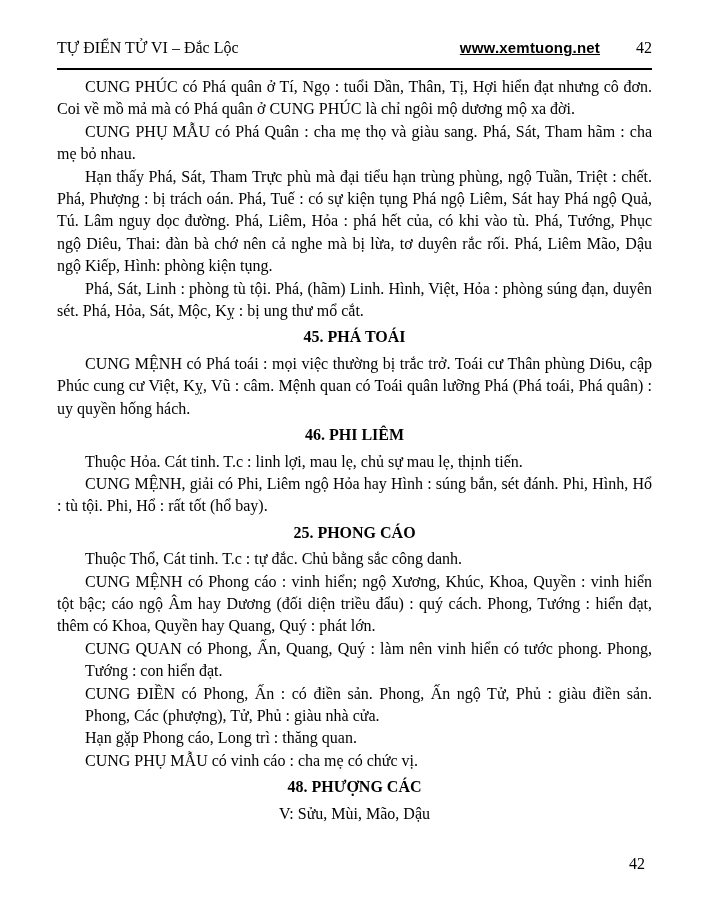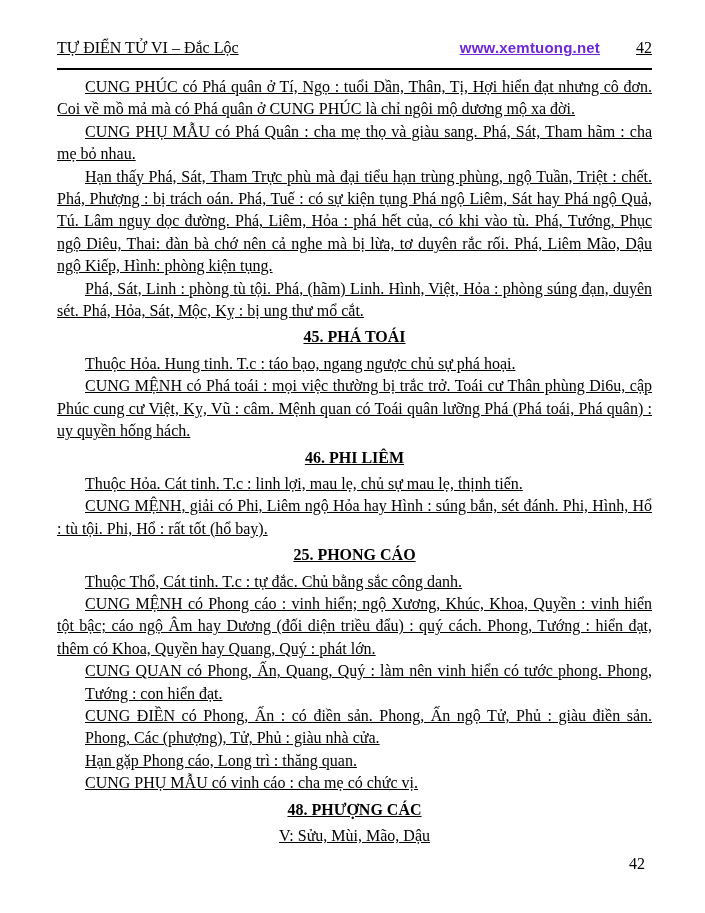--- a/index.html
+++ b/index.html
@@ -7,40 +7,39 @@
     position: relative;
     width: 705px;
     height: 913px;
     margin: 0 auto;
     background: #ffffff;
     box-sizing: border-box;
     padding: 38px 53px 16px 57px;
     font-family: "Liberation Serif", serif;
     color: #000000;
     overflow: hidden;
-    text-decoration: underline;
   }
   .header {
     display: flex;
     justify-content: space-between;
     align-items: baseline;
     font-size: 16px;
     line-height: 20px;
   }
   .header-title { white-space: nowrap; }
   .header-right {
     display: flex;
     align-items: baseline;
     gap: 36px;
   }
   .website-link {
     font-family: "Liberation Sans", sans-serif;
     font-weight: bold;
     font-size: 15px;
-    color: #6d28d9;
+    color: #000000;
     text-decoration: underline;
     letter-spacing: 0.2px;
     cursor: pointer;
   }
   .header-pagenum { font-size: 16px; }
   .rule {
     border: none;
     border-top: 2px solid #000000;
     margin: 10px 0 0 0;
     height: 0;
@@ -94,21 +93,20 @@
   </div>
 
   <div class="rule"></div>
 
   <div class="doc-body">
     <p class="para">CUNG PHÚC có Phá quân ở Tí, Ngọ : tuổi Dần, Thân, Tị, Hợi hiển đạt nhưng cô đơn. Coi về mồ mả mà có Phá quân ở CUNG PHÚC là chỉ ngôi mộ dương mộ xa đời.</p>
     <p class="para">CUNG PHỤ MẪU có Phá Quân : cha mẹ thọ và giàu sang. Phá, Sát, Tham hãm : cha mẹ bỏ nhau.</p>
     <p class="para">Hạn thấy Phá, Sát, Tham Trực phù mà đại tiểu hạn trùng phùng, ngộ Tuần, Triệt : chết. Phá, Phượng : bị trách oán. Phá, Tuế : có sự kiện tụng Phá ngộ Liêm, Sát hay Phá ngộ Quả, Tú. Lâm nguy dọc đường. Phá, Liêm, Hỏa : phá hết của, có khi vào tù. Phá, Tướng, Phục ngộ Diêu, Thai: đàn bà chớ nên cả nghe mà bị lừa, tơ duyên rắc rối. Phá, Liêm Mão, Dậu ngộ Kiếp, Hình: phòng kiện tụng.</p>
     <p class="para">Phá, Sát, Linh : phòng tù tội. Phá, (hãm) Linh. Hình, Việt, Hỏa : phòng súng đạn, duyên sét. Phá, Hỏa, Sát, Mộc, Kỵ : bị ung thư mổ cắt.</p>
     <p class="heading">45. PHÁ TOÁI</p>
-    <p class="para">Thuộc Hỏa. Hung tinh. T.c : táo bạo, ngang ngược chủ sự phá hoại.</p>
     <p class="para">CUNG MỆNH có Phá toái : mọi việc thường bị trắc trở. Toái cư Thân phùng Di6u, cập Phúc cung cư Việt, Kỵ, Vũ : câm. Mệnh quan có Toái quân lưỡng Phá (Phá toái, Phá quân) : uy quyền hống hách.</p>
     <p class="heading">46. PHI LIÊM</p>
     <p class="para">Thuộc Hỏa. Cát tinh. T.c : linh lợi, mau lẹ, chủ sự mau lẹ, thịnh tiến.</p>
     <p class="para">CUNG MỆNH, giải có Phi, Liêm ngộ Hỏa hay Hình : súng bắn, sét đánh. Phi, Hình, Hổ : tù tội. Phi, Hổ : rất tốt (hổ bay).</p>
     <p class="heading">25. PHONG CÁO</p>
     <p class="para">Thuộc Thổ, Cát tinh. T.c : tự đắc. Chủ bằng sắc công danh.</p>
     <p class="para">CUNG MỆNH có Phong cáo : vinh hiển; ngộ Xương, Khúc, Khoa, Quyền : vinh hiển tột bậc; cáo ngộ Âm hay Dương (đối diện triều đẩu) : quý cách. Phong, Tướng : hiển đạt, thêm có Khoa, Quyền hay Quang, Quý : phát lớn.</p>
     <p class="para indent">CUNG QUAN có Phong, Ấn, Quang, Quý : làm nên vinh hiển có tước phong. Phong, Tướng : con hiển đạt.</p>
     <p class="para indent">CUNG ĐIỀN có Phong, Ấn : có điền sản. Phong, Ấn ngộ Tử, Phủ : giàu điền sản. Phong, Các (phượng), Tử, Phủ : giàu nhà cửa.</p>
     <p class="para indent">Hạn gặp Phong cáo, Long trì : thăng quan.</p>

